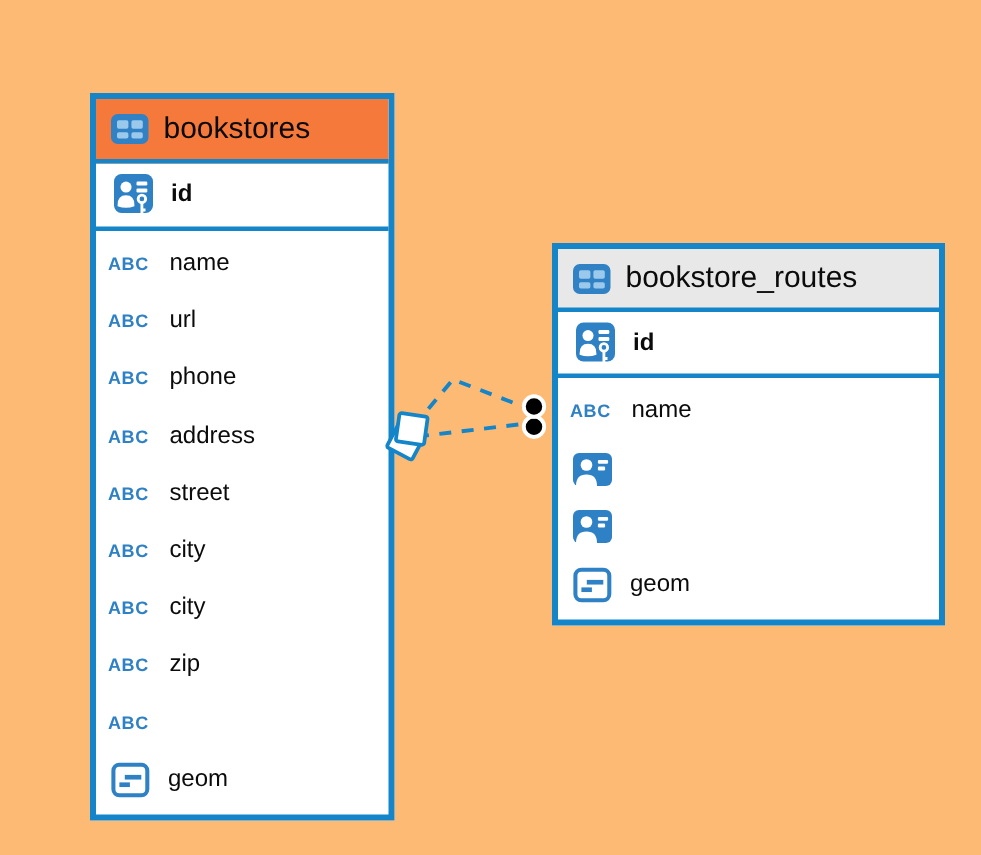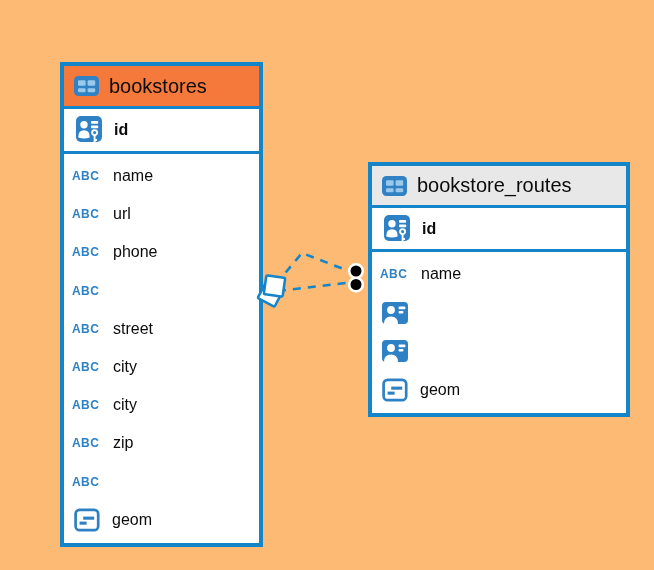--- a/index.html
+++ b/index.html
@@ -83,20 +83,21 @@
           <div class="row">
             <span class="cicon abc">ABC</span>
             <span class="clabel">url</span>
           </div>
           <div class="row">
             <span class="cicon abc">ABC</span>
             <span class="clabel">phone</span>
           </div>
           <div class="row">
             <span class="cicon abc">ABC</span>
+            <span class="clabel">address</span>
           </div>
           <div class="row">
             <span class="cicon abc">ABC</span>
             <span class="clabel">street</span>
           </div>
           <div class="row">
             <span class="cicon abc">ABC</span>
             <span class="clabel">city</span>
           </div>
           <div class="row">

